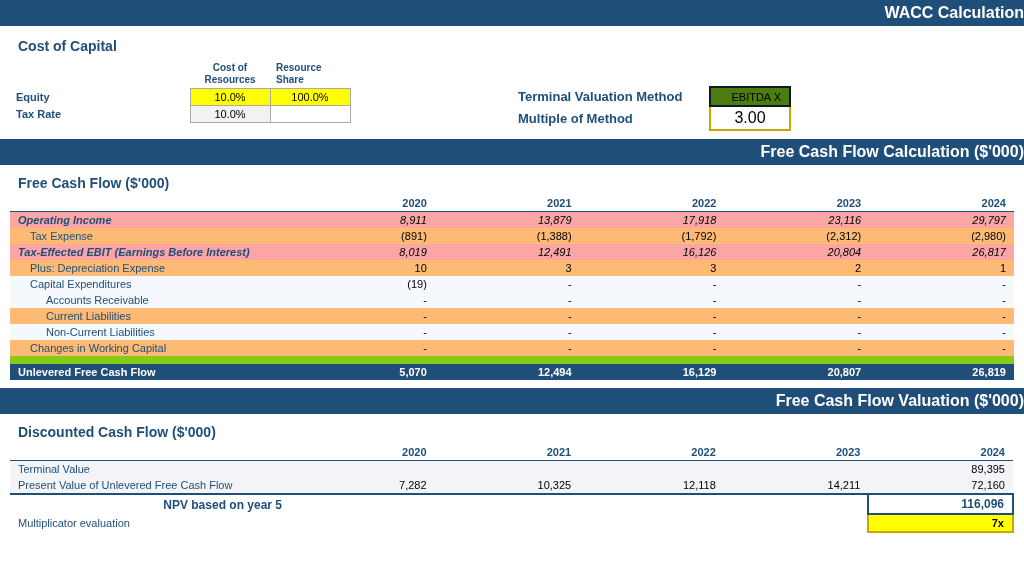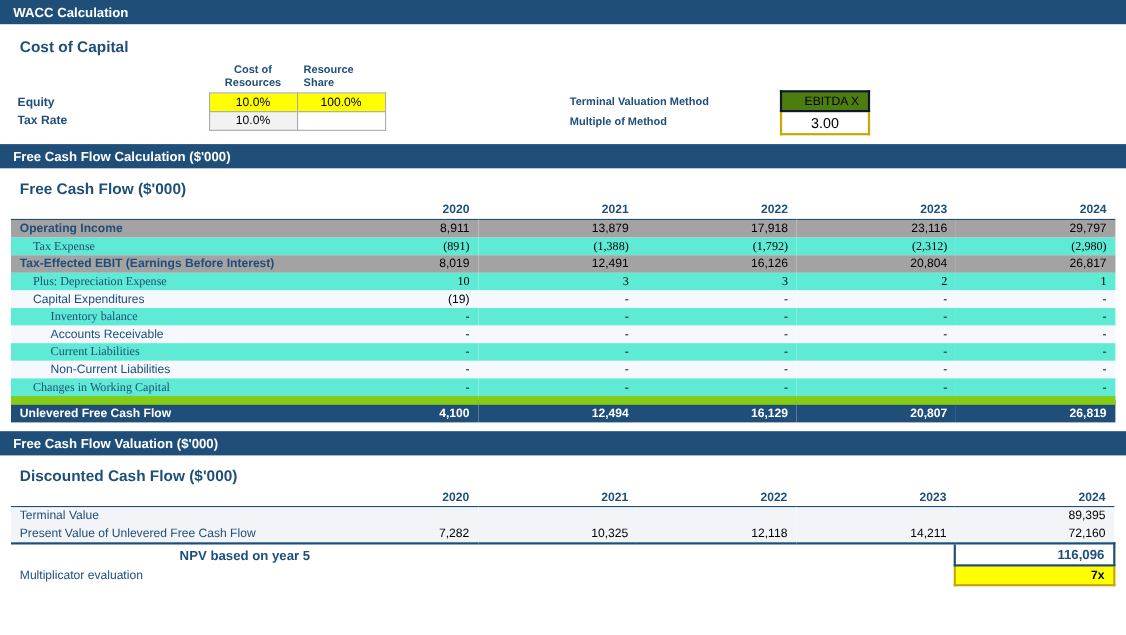--- a/index.html
+++ b/index.html
@@ -7,24 +7,24 @@
       font-family: Arial, sans-serif;
       font-size: 11px;
       background: #fff;
       color: #000;
       width: 1024px;
     }
 
     .section-header {
       background: #1f4e79;
       color: #fff;
-      text-align: left;
-      font-weight: bold;
-      font-size: 12px;
-      padding: 4px 12px;
+      text-align: right;
+      font-weight: bold;
+      font-size: 16px;
+      padding: 4px 0;
     }
 
     .section-subheader {
       color: #1f4e79;
       font-weight: bold;
       font-size: 14px;
       padding: 6px 8px 4px 8px;
     }
 
     
@@ -82,21 +82,21 @@
       padding-left: 40px;
       margin-top: 28px;
     }
 
     .terminal-table {
       border-collapse: collapse;
     }
 
     .terminal-table td {
       padding: 2px 8px;
-      font-size: 10px;
+      font-size: 13px;
     }
 
     .terminal-table .t-label {
       color: #1f4e79;
       font-weight: bold;
       width: 200px;
     }
 
     .terminal-table .t-val {
       border: 2px solid #0f172a;
@@ -104,21 +104,21 @@
       text-align: right;
       width: 80px;
       font-size: 11px;
     }
 
     .terminal-table .t-val2 {
       border: 2px solid #c8a800;
       background: #fff;
       text-align: center;
       width: 80px;
-      font-size: 13px;
+      font-size: 16px;
     }
 
     
     .fcf-section {
       padding: 4px 10px 8px 10px;
     }
 
     .fcf-table {
       border-collapse: collapse;
       width: 100%;
@@ -219,22 +219,22 @@
       font-weight: bold;
     }
 
     .val-yellow {
       background: #ffff00 !important;
       border: 2px solid #c8a800;
       font-weight: bold;
     }
 
     
-    .stripe-a td { background: #a3a3a3; }
-    .stripe-b td { background: #5eead4; font-family: Liberation Serif, serif; }
+    .stripe-a td { background: #fca5a5; font-style: italic; }
+    .stripe-b td { background: #fdba74; }
     .stripe-c td { background: #f5f8fc; }
   </style>
 </head>
 <body>
 
 <div class="section-header">
   <span>WACC Calculation</span>
 </div>
 
 <div class="wacc-section">
@@ -341,28 +341,20 @@
 
       <tr class="stripe-c">
         <td class="row-label indent1">Capital Expenditures</td>
         <td>(19)</td>
         <td>-</td>
         <td>-</td>
         <td>-</td>
         <td>-</td>
       </tr>
 
-      <tr class="stripe-b">
-        <td class="row-label indent2">Inventory balance</td>
-        <td>-</td>
-        <td>-</td>
-        <td>-</td>
-        <td>-</td>
-        <td>-</td>
-      </tr>
 
       <tr class="stripe-c">
         <td class="row-label indent2">Accounts Receivable</td>
         <td>-</td>
         <td>-</td>
         <td>-</td>
         <td>-</td>
         <td>-</td>
       </tr>
 
@@ -388,21 +380,21 @@
         <td class="row-label indent1">Changes in Working Capital</td>
         <td>-</td>
         <td>-</td>
         <td>-</td>
         <td>-</td>
         <td>-</td>
       </tr>
 
       <tr class="row-total">
         <td class="row-label bold">Unlevered Free Cash Flow</td>
-        <td>4,100</td>
+        <td>5,070</td>
         <td>12,494</td>
         <td>16,129</td>
         <td>20,807</td>
         <td>26,819</td>
       </tr>
     </tbody>
   </table>
 </div>
 
 <div class="section-header">

